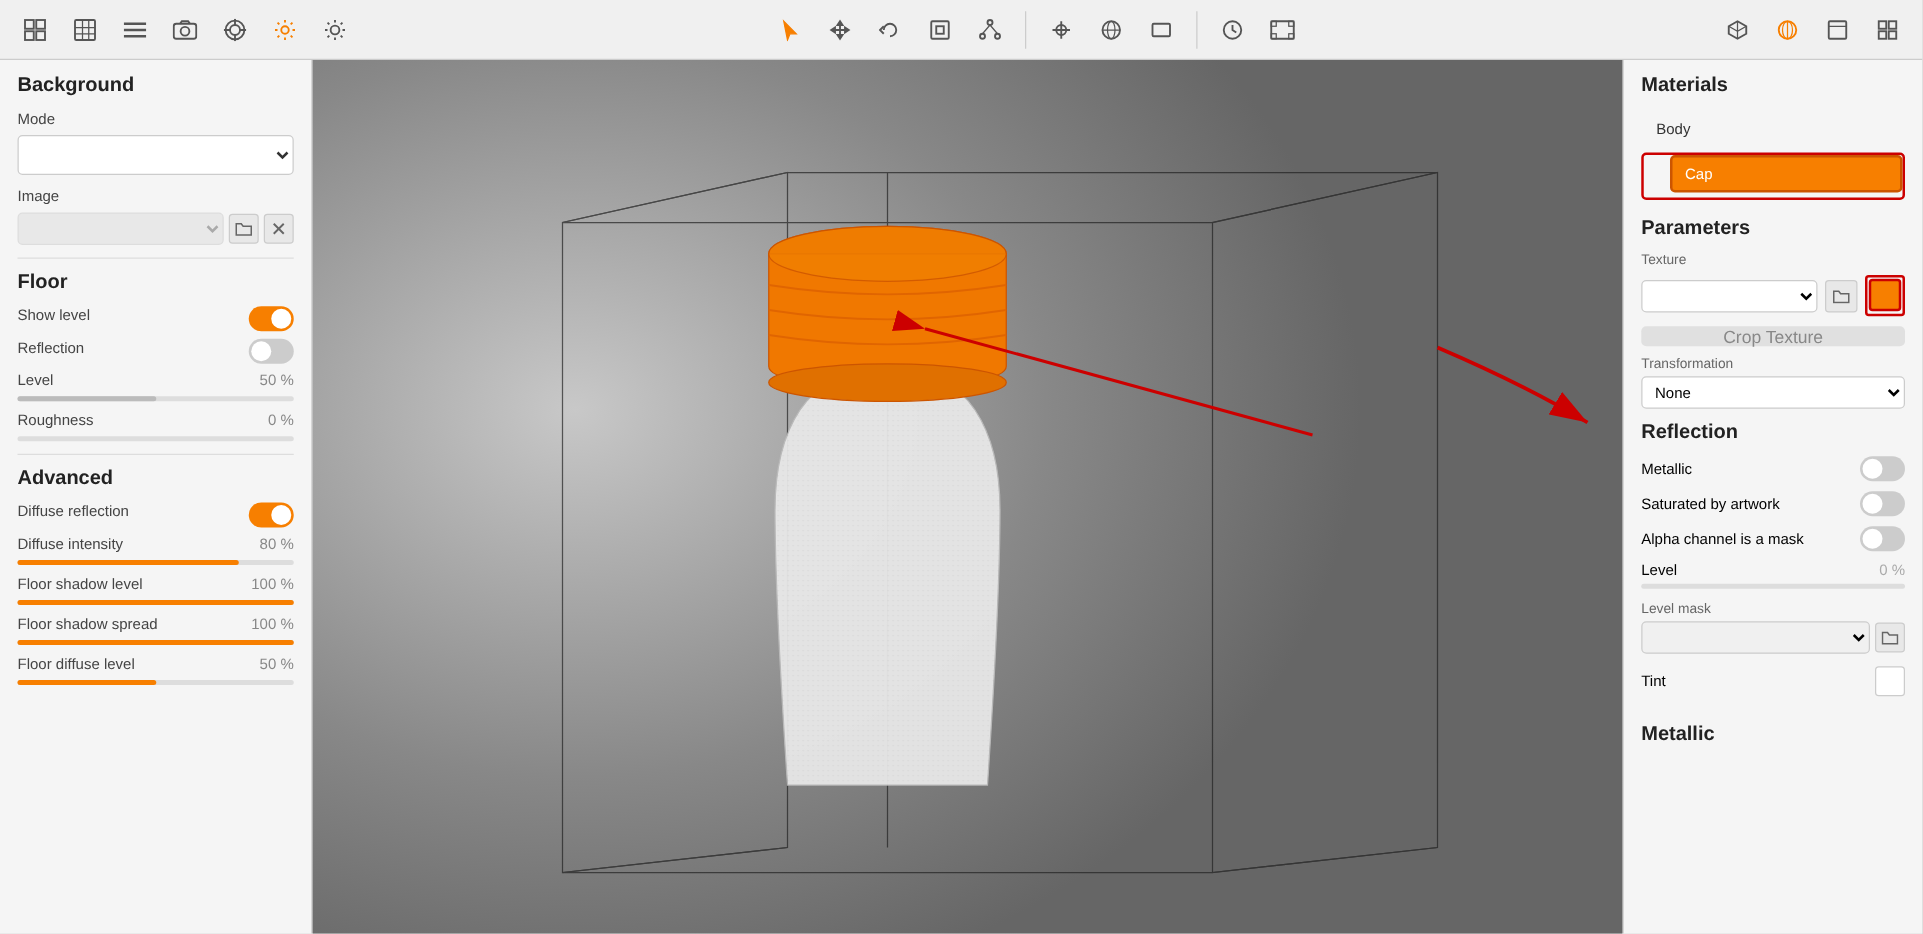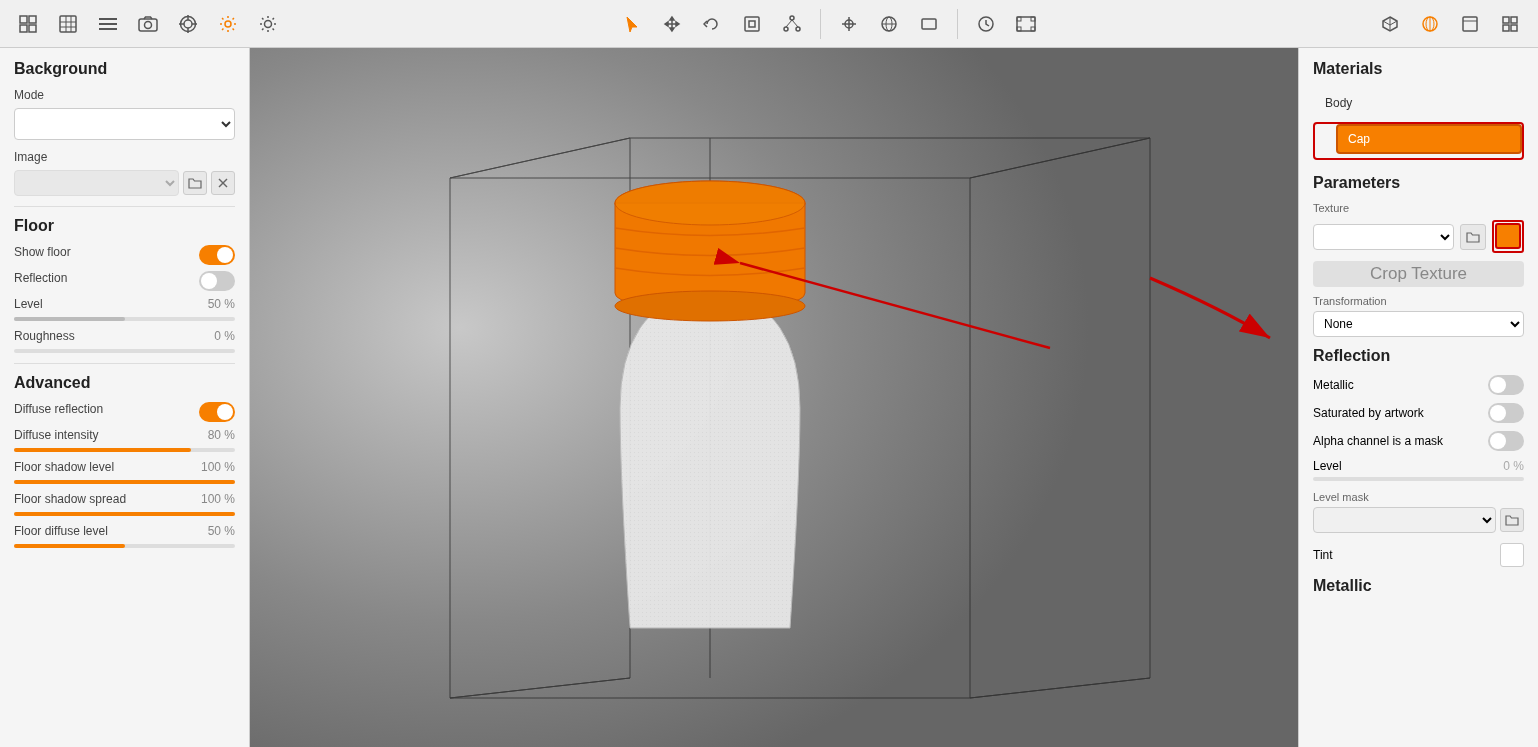--- a/index.html
+++ b/index.html
@@ -239,25 +239,25 @@
     .texture-color-btn {
       width: 26px; height: 26px;
       border: 2px solid #cc0000;
       border-radius: 3px;
       background: #f77f00;
       cursor: pointer;
     }
 
     .crop-btn {
       width: 100%;
-      height: 26px;
+      height: 16px;
       background: #e0e0e0;
       border: none;
       border-radius: 4px;
-      font-size: 17px;
+      font-size: 14px;
       color: #888;
       cursor: pointer;
       margin-bottom: 8px;
     }
 
     .transform-label {
       font-size: 11px;
       color: #666;
       margin-bottom: 4px;
     }
@@ -317,21 +317,21 @@
       border-radius: 4px;
       background: #f0f0f0;
       font-size: 11px;
       padding: 0 6px;
     }
 
     .tint-row {
       display: flex;
       align-items: center;
       justify-content: space-between;
-      margin-bottom: 10px;
+      margin-bottom: 22px;
     }
 
     .tint-color-box {
       width: 24px; height: 24px;
       border: 1px solid #ccc;
       border-radius: 3px;
       background: white;
       cursor: pointer;
     }
   </style>
@@ -528,21 +528,21 @@
         </button>
       </div>
     </div>
 
     <div class="divider"></div>
 
     <div>
       <div class="section-title">Floor</div>
 
       <div class="field-row">
-        <span class="field-label">Show floor</span>
+        <span class="field-label">Show level</span>
         <div class="toggle on"></div>
       </div>
 
       <div class="field-row">
         <span class="field-label">Reflection</span>
         <div class="toggle"></div>
       </div>
 
       <div class="slider-container">
         <div class="field-row">

